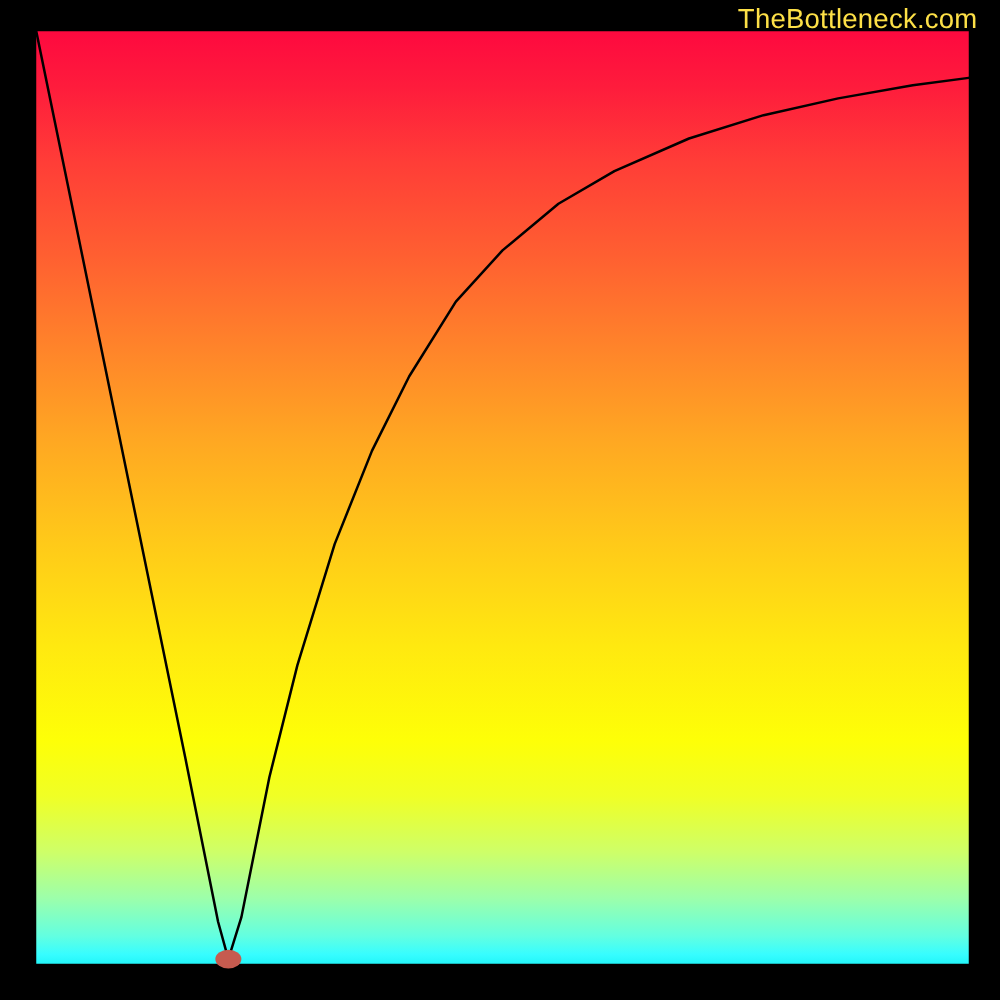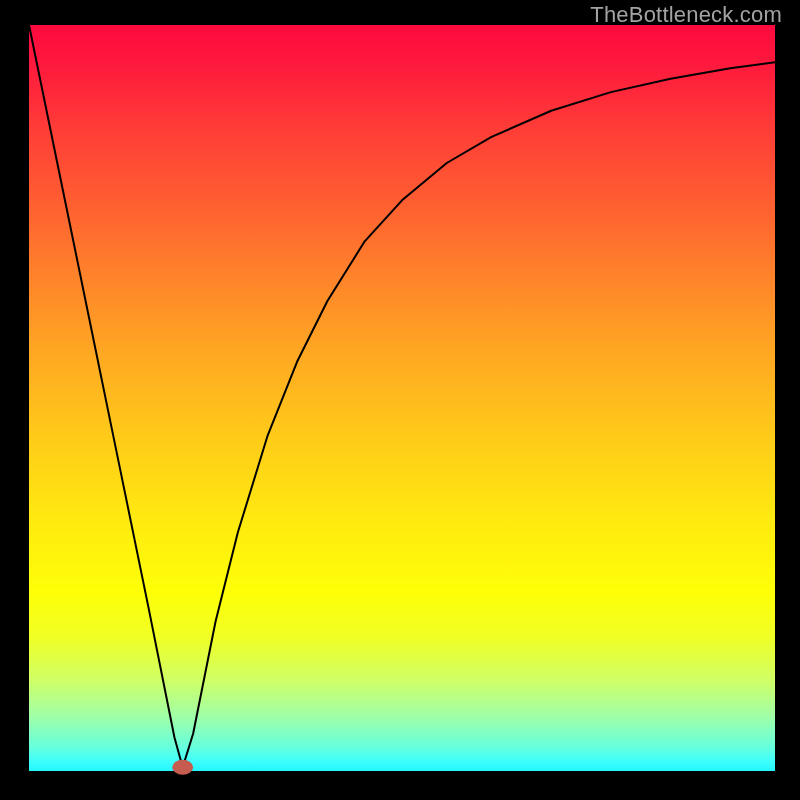--- a/index.html
+++ b/index.html
@@ -14,21 +14,21 @@
   .frame {
     position: relative;
     width: 800px;
     height: 800px;
     background: #000;
   }
   .watermark {
     position: absolute;
     top: 2px;
     right: 18px;
-    color: #a3a3a3;
+    color: #fde047;
     font-size: 22px;
     font-weight: 500;
     letter-spacing: 0.2px;
     z-index: 5;
   }
   .plot {
     position: absolute;
     left: 29px;
     top: 25px;
     width: 746px;

